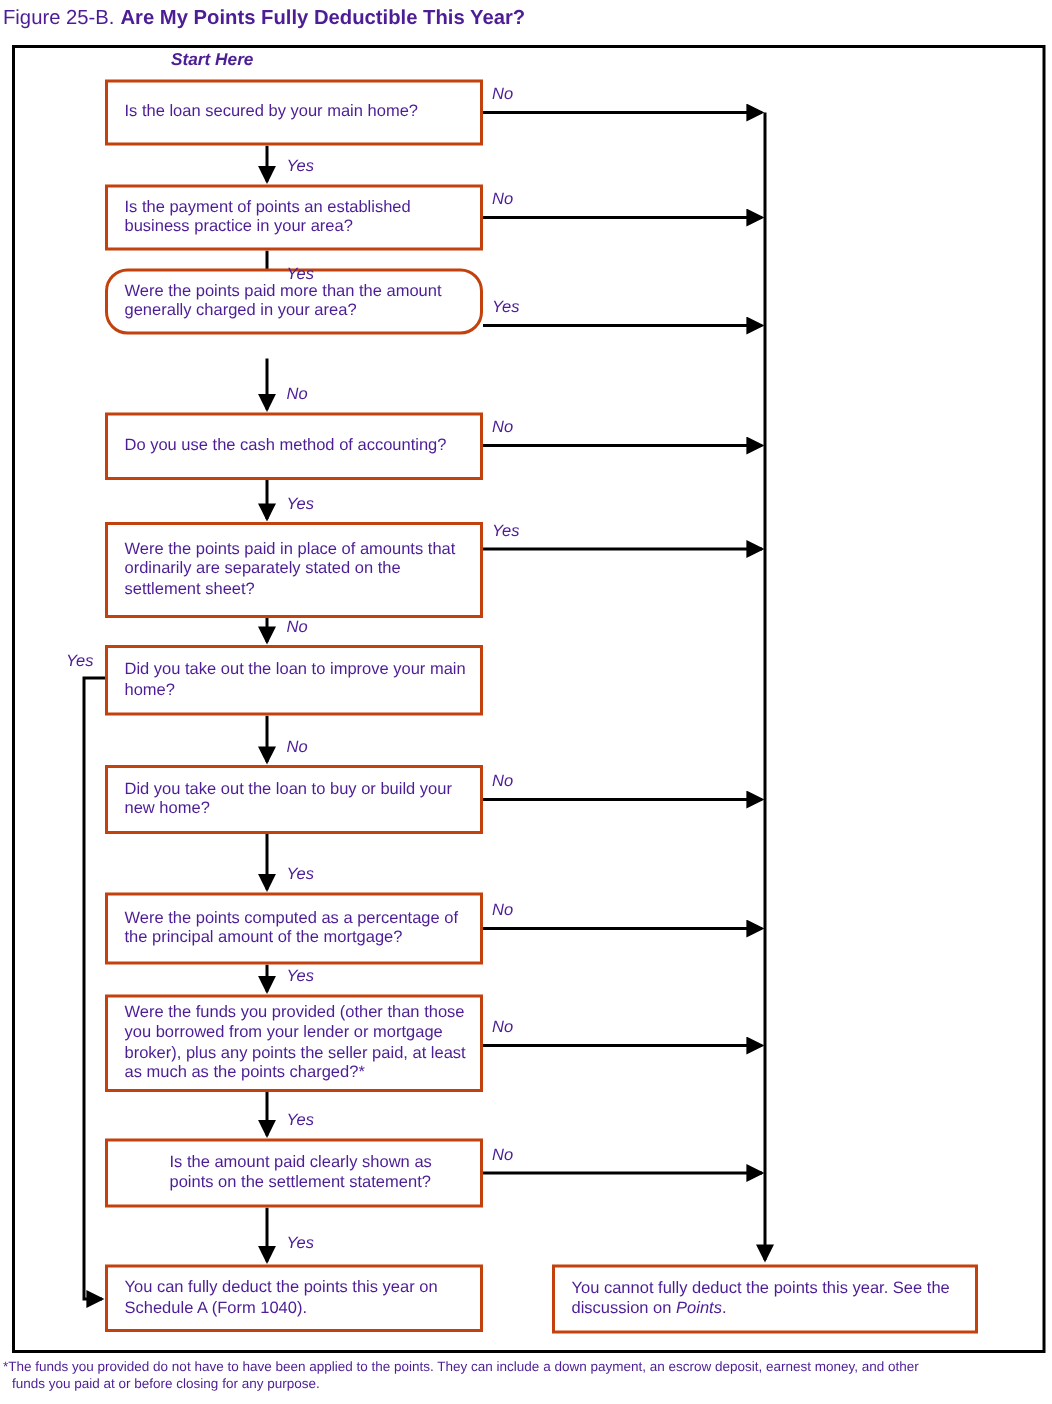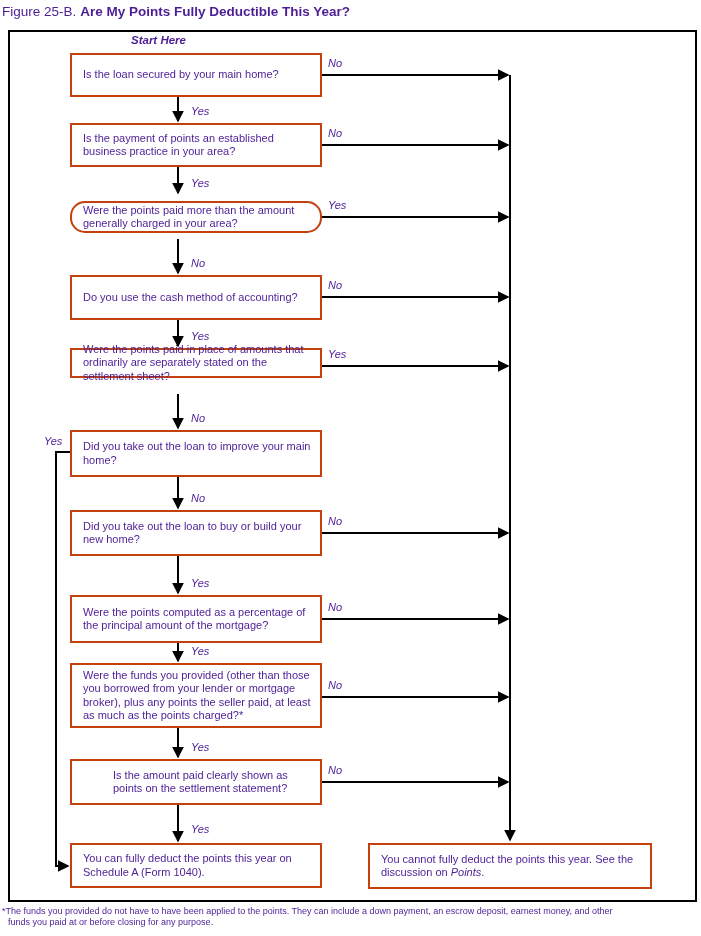--- a/index.html
+++ b/index.html
@@ -8,36 +8,36 @@
     font-family:"Liberation Sans","DejaVu Sans",sans-serif;color:#4c1d95;
     overflow:hidden;
   }
   .title{position:absolute;left:2px;top:4px;font-size:13.5px;white-space:nowrap;}
   .title .bold{font-weight:bold;margin-left:4px;}
   .outer-border{
     position:absolute;left:8px;top:30px;width:689px;height:872px;
     border:2px solid #000;box-sizing:border-box;
   }
   .start-label{
-    position:absolute;left:131px;top:34px;
+    position:absolute;left:114px;top:34px;
     font-size:11.5px;font-style:italic;font-weight:bold;white-space:nowrap;
   }
   .qbox{
     position:absolute;left:70px;width:252px;
     border:2px solid #c2410c;box-sizing:border-box;background:#fff;
     display:flex;align-items:center;
     font-size:11px;line-height:13.5px;
     padding:2px 8px 2px 11px;
   }
   .qbox .txt{display:block;}
   .q1{top:53px;height:44px;}
   .q2{top:123px;height:44px;}
-  .q3{top:201px;height:32px;border-radius:15px;}
+  .q3{top:179px;height:44px;border-radius:15px;}
   .q4{top:275px;height:45px;}
-  .q5{top:348px;height:30px;}
+  .q5{top:348px;height:64px;}
   .q6{top:430px;height:47px;}
   .q7{top:510px;height:46px;}
   .q8{top:595px;height:48px;}
   .q9{top:663px;height:65px;}
   .q10{top:759px;height:46px;padding-left:41px;}
   .end-yes{top:843px;height:45px;}
   .end-no{left:368px;top:843px;width:284px;height:46px;}
   .edge-label{
     position:absolute;font-size:11px;font-style:italic;white-space:nowrap;
   }

